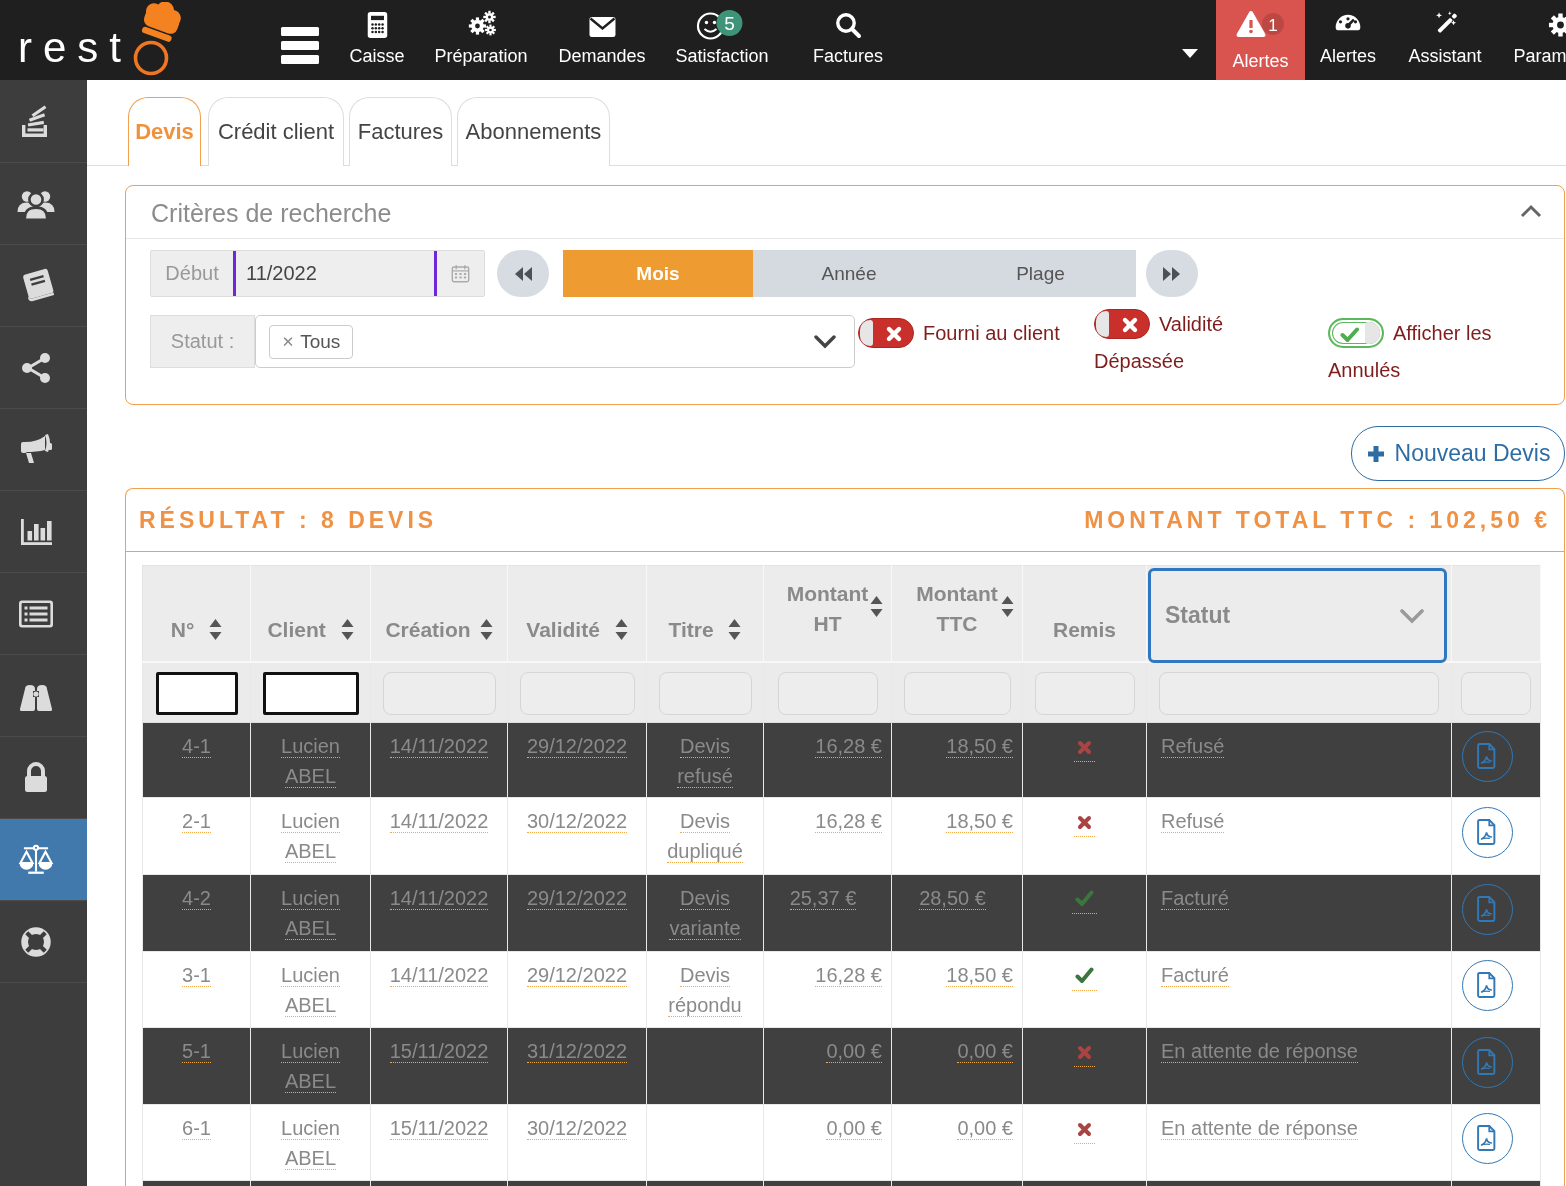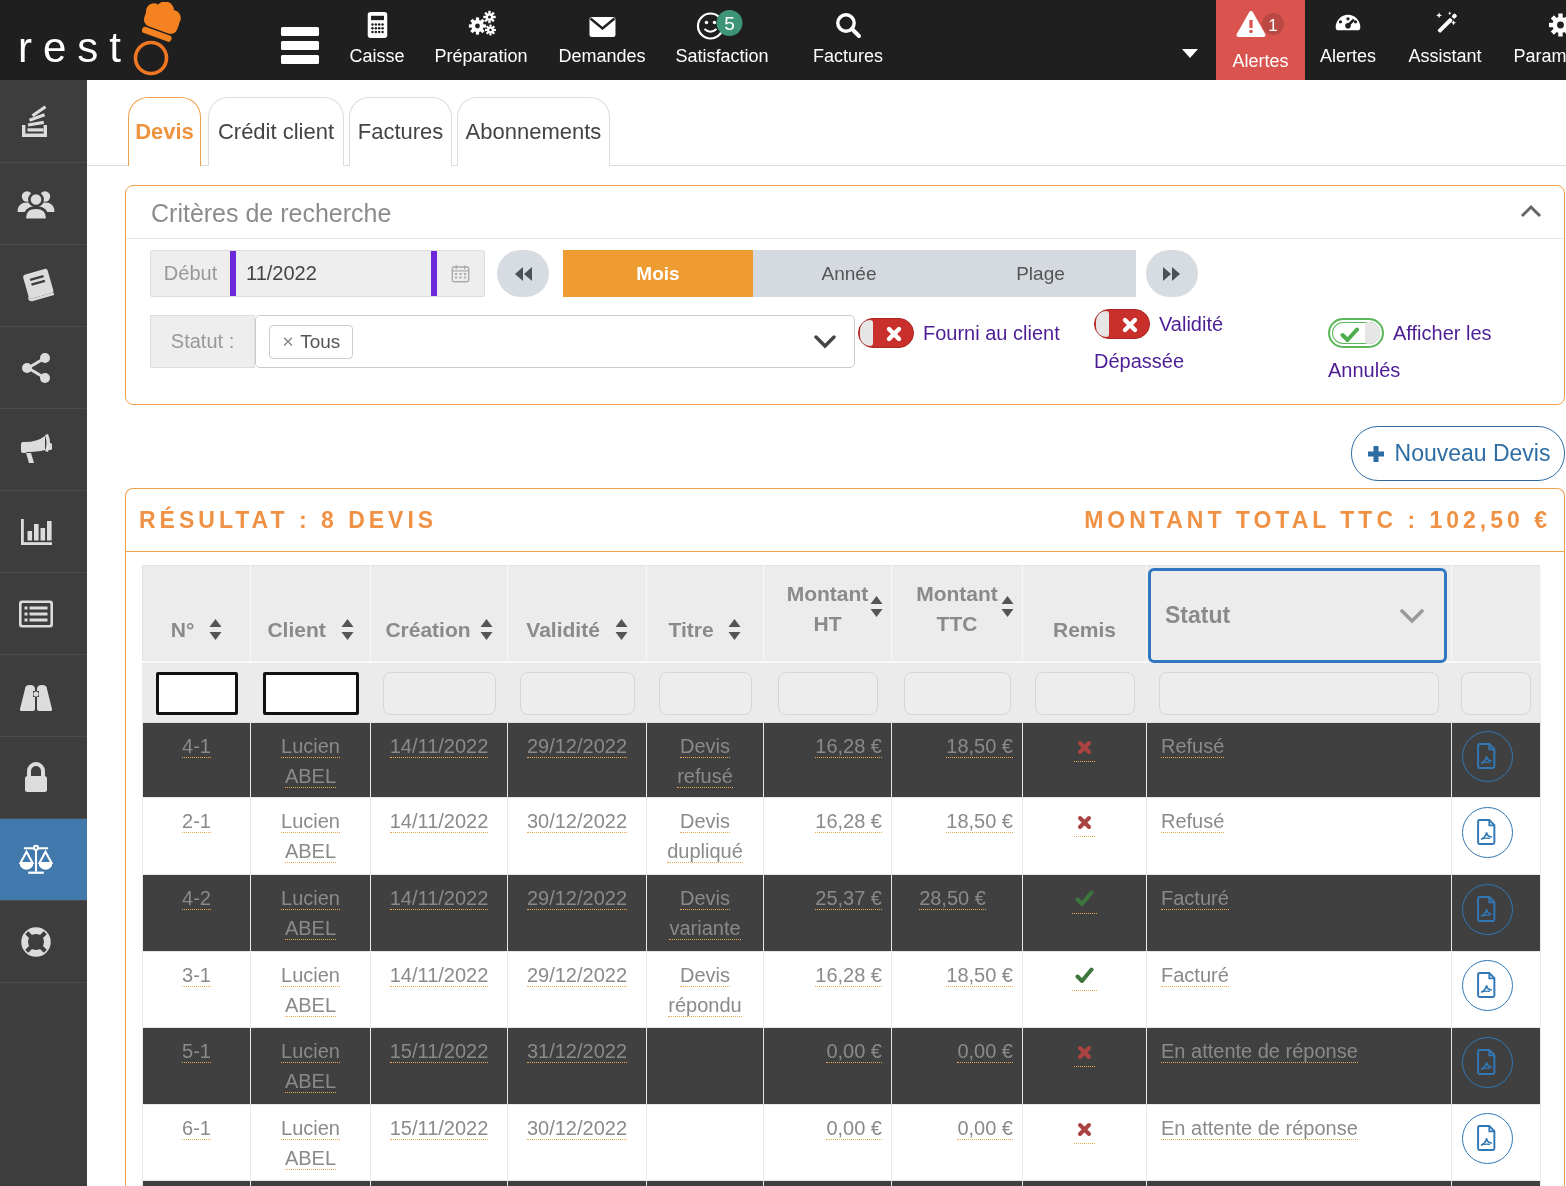--- a/index.html
+++ b/index.html
@@ -24,30 +24,30 @@
 .sb.active{background:#4279ad}
 
 .tabline{position:absolute;left:87px;top:165px;width:1479px;height:1px;background:#ddd}
 .tab{position:absolute;top:97px;height:69px;background:#fff;border:1px solid #ddd;border-bottom:none;border-radius:20px 20px 0 0;font-size:22px;color:#444;display:flex;align-items:center;justify-content:center}
 .tab.on{border-color:#f0a150;color:#ef923d;font-weight:bold;z-index:2}
 
 .panel{position:absolute;left:125px;top:185px;width:1440px;height:220px;border:1px solid #f0a150;border-radius:8px;background:#fff}
 .ptitle{position:absolute;left:25px;top:0;height:54px;line-height:54px;font-size:25px;color:#8c8c8c}
 .psep{position:absolute;left:0;top:52px;width:100%;height:1px;background:#e8e8e8}
 .grp{position:absolute;display:flex;background:#eee;border:1px solid #ddd;border-radius:2px}
-.gcell{display:flex;align-items:center;justify-content:center;border-right:6px solid #6d28d9}
+.gcell{display:flex;align-items:center;justify-content:center;border-right:3px solid #6d28d9}
 .gcell:last-child{border-right:none}
 .circbtn{position:absolute;width:52px;height:47px;border-radius:26px;background:#d6dce1;display:flex;align-items:center;justify-content:center}
 .seg{position:absolute;display:flex;height:47px}
 .seg div{display:flex;align-items:center;justify-content:center;font-size:19px}
 .statsel{position:absolute;background:#fff;border:1px solid #ccc;border-radius:5px}
 .tag{position:absolute;border:1px solid #ccc;border-radius:4px;background:#fff;font-size:19px;color:#555;display:flex;align-items:center;justify-content:center}
 .tog{position:relative;display:inline-block;vertical-align:-8px;width:56px;height:30px;border-radius:15px;margin-right:9px}
 .knob{position:absolute;background:#e6e6e6}
-.toglabel{position:absolute;font-size:20px;color:#4c1d95;line-height:37px}
+.toglabel{position:absolute;font-size:20px;color:#7f1d1d;line-height:37px}
 
 .nbtn{position:absolute;left:1351px;top:426px;width:214px;height:55px;border:1.5px solid #2e6da4;border-radius:27px;color:#2e6da4;font-size:23px;display:flex;align-items:center;justify-content:center}
 .rpanel{position:absolute;left:125px;top:488px;width:1440px;height:698px;border:1px solid #f0a150;border-radius:8px 8px 0 0;border-bottom:none}
 .rtitle{position:absolute;top:0;height:62px;line-height:62px;font-size:23px;font-weight:bold;letter-spacing:4px;color:#ef9245;white-space:nowrap}
 .rsep{position:absolute;left:0;top:62px;width:100%;height:1px;background:#f0a150}
 
 table.tb{position:absolute;left:142px;top:565px;border-collapse:collapse;table-layout:fixed;font-size:20px;color:#8a8a8a}
 .tb th{background:#ececec;color:#8a8a8a;font-weight:bold;font-size:21px;line-height:30px;border:1px solid #e3e3e3;border-right:1px solid #f8f8f8;vertical-align:bottom;padding-bottom:16px;position:relative}
 .tb td{border:1px solid #e8e8e8;vertical-align:top;text-align:center;padding-top:8px;line-height:30px}
 .tb tr.odd td{background:#404040}
@@ -617,21 +617,21 @@
                 <path d="M5 18.4 c2.4 -1.1 4 -3.2 4.6 -6.1 c.3 2.4 1.6 3.9 4.4 4.3" fill="none" stroke="#3178b5" stroke-width="1.5" stroke-linecap="round"></path>
                 <path d="M5.6 18.1 c2.4 -.5 4.8 -.6 6.6 -.2" fill="none" stroke="#3178b5" stroke-width="1.3" stroke-linecap="round"></path>
               </svg></span></td>
         </tr>
 <tr class="odd" style="height:77px">
           <td><span class="u">4-2</span></td>
           <td><span class="u">Lucien<br>ABEL</span></td>
           <td><span class="u">14/11/2022</span></td>
           <td><span class="u">29/12/2022</span></td>
           <td><span class="u">Devis<br>variante</span></td>
-          <td style="text-align:right;padding-right:9px"><span class="u">25,37 €</span></td>
+          <td style="text-align:center;padding-right:9px"><span class="u">25,37 €</span></td>
           <td style="padding-right:9px"><span class="u">28,50 €</span></td>
           <td><span class="u" style="display:inline-block;padding:0 3px"><svg width="19" height="17" viewBox="0 0 19 17" style="vertical-align:-2px">
                 <path d="M2.5 9.5 L7 14 L16.5 2.5" fill="none" stroke="#3c763d" stroke-width="4" stroke-linecap="round" stroke-linejoin="round"></path>
               </svg></span></td>
           <td style="text-align:left;padding-left:14px"><span class="u">Facturé</span></td>
           <td style="vertical-align:middle;padding-top:0"><span class="pdfbtn"><svg width="22" height="26" viewBox="0 0 20 24">
                 <path d="M3.2 1 h8.9 l4.7 4.7 v15.9 a1.4 1.4 0 0 1 -1.4 1.4 H3.2 a1.4 1.4 0 0 1 -1.4 -1.4 V2.4 A1.4 1.4 0 0 1 3.2 1 z" fill="none" stroke="#3178b5" stroke-width="1.8"></path>
                 <polyline points="12.1,1.2 12.1,5.9 16.8,5.9" fill="none" stroke="#3178b5" stroke-width="1.6"></polyline>
                 <path d="M5 18.4 c2.4 -1.1 4 -3.2 4.6 -6.1 c.3 2.4 1.6 3.9 4.4 4.3" fill="none" stroke="#3178b5" stroke-width="1.5" stroke-linecap="round"></path>
                 <path d="M5.6 18.1 c2.4 -.5 4.8 -.6 6.6 -.2" fill="none" stroke="#3178b5" stroke-width="1.3" stroke-linecap="round"></path>

